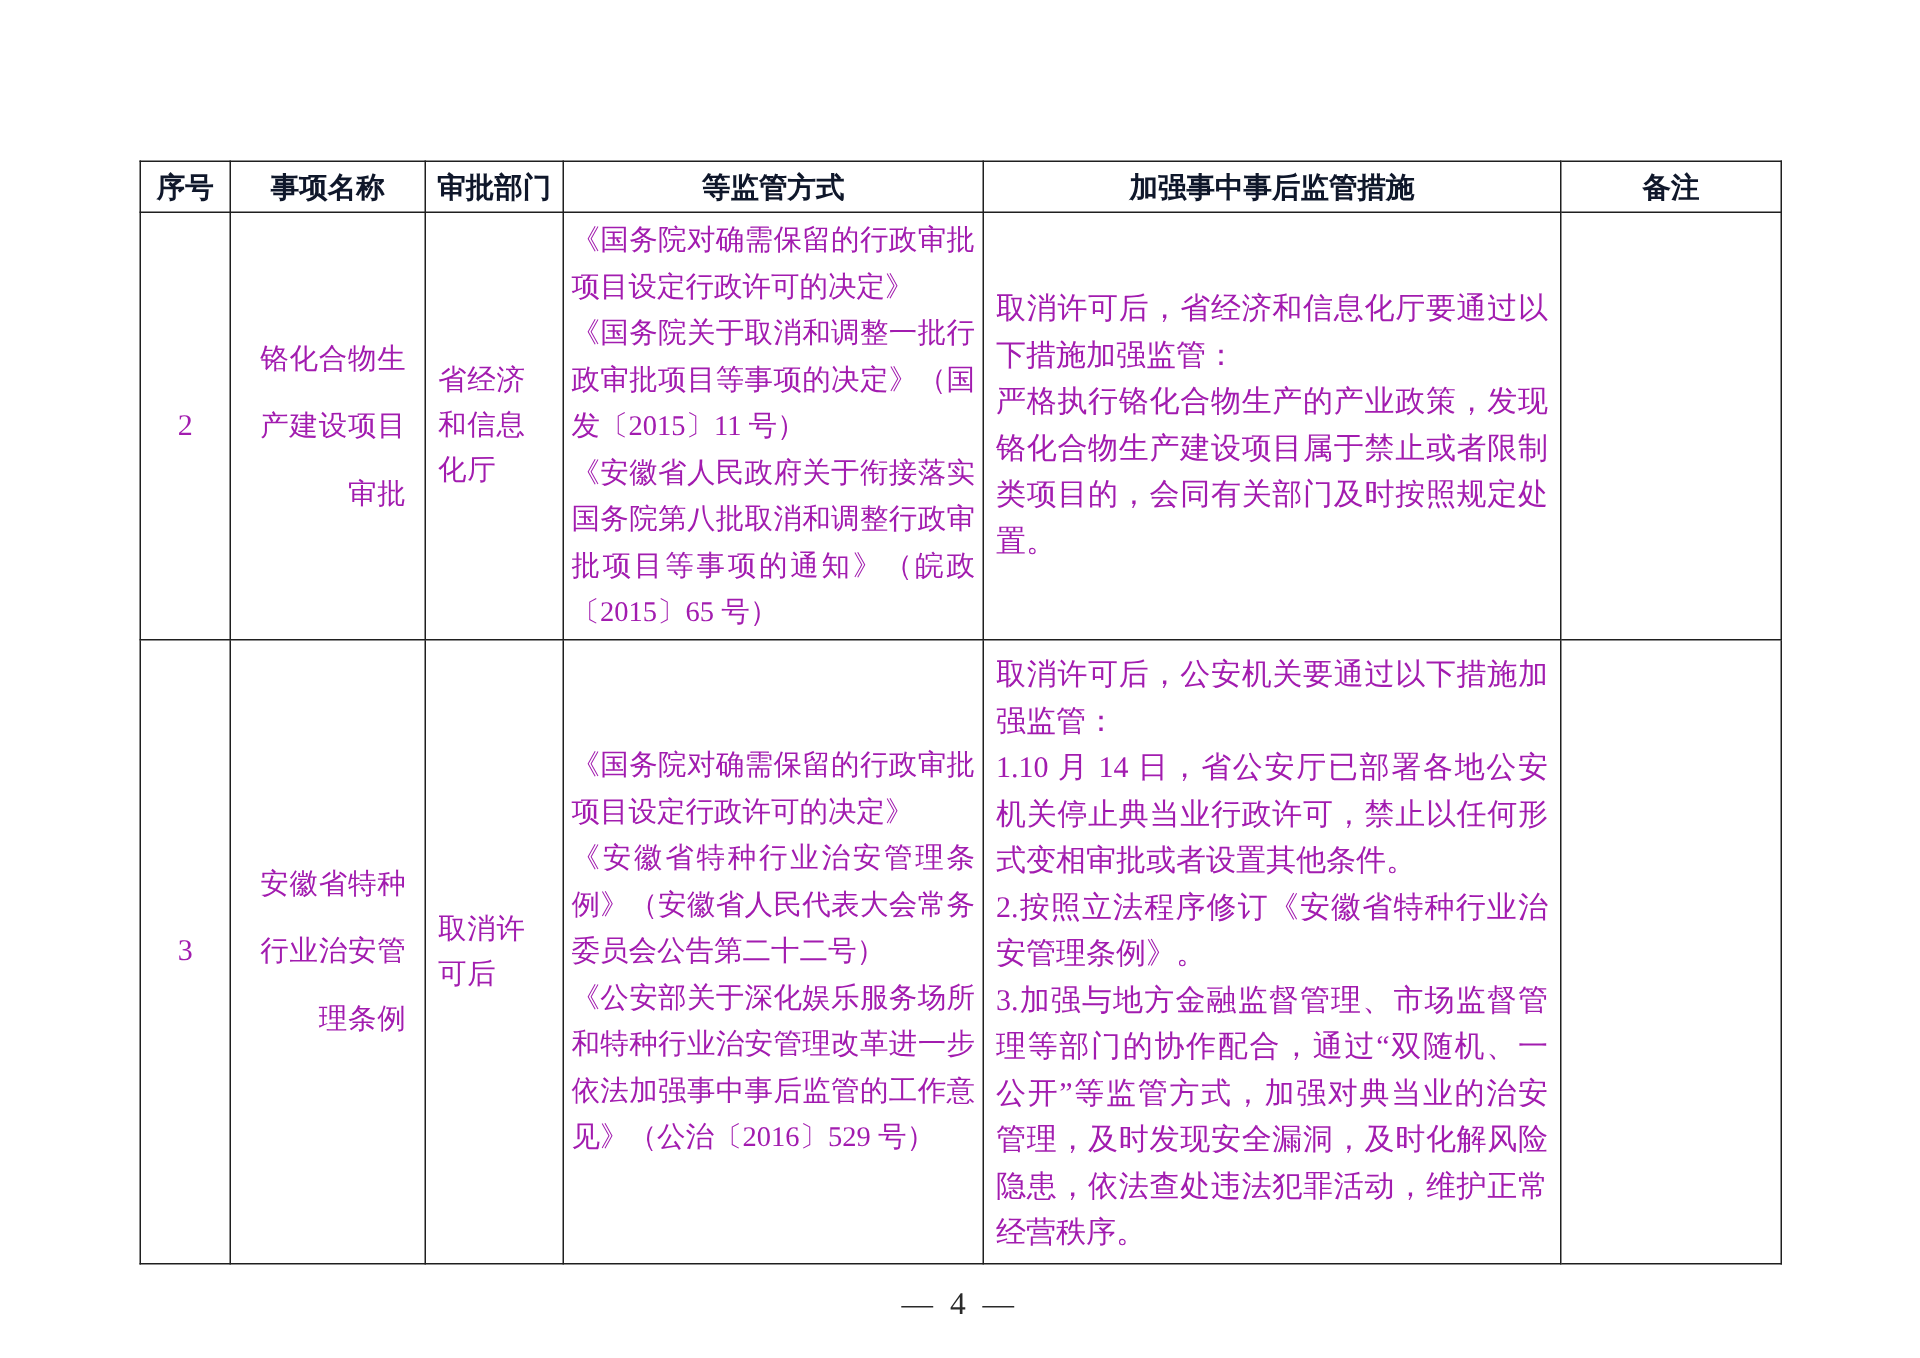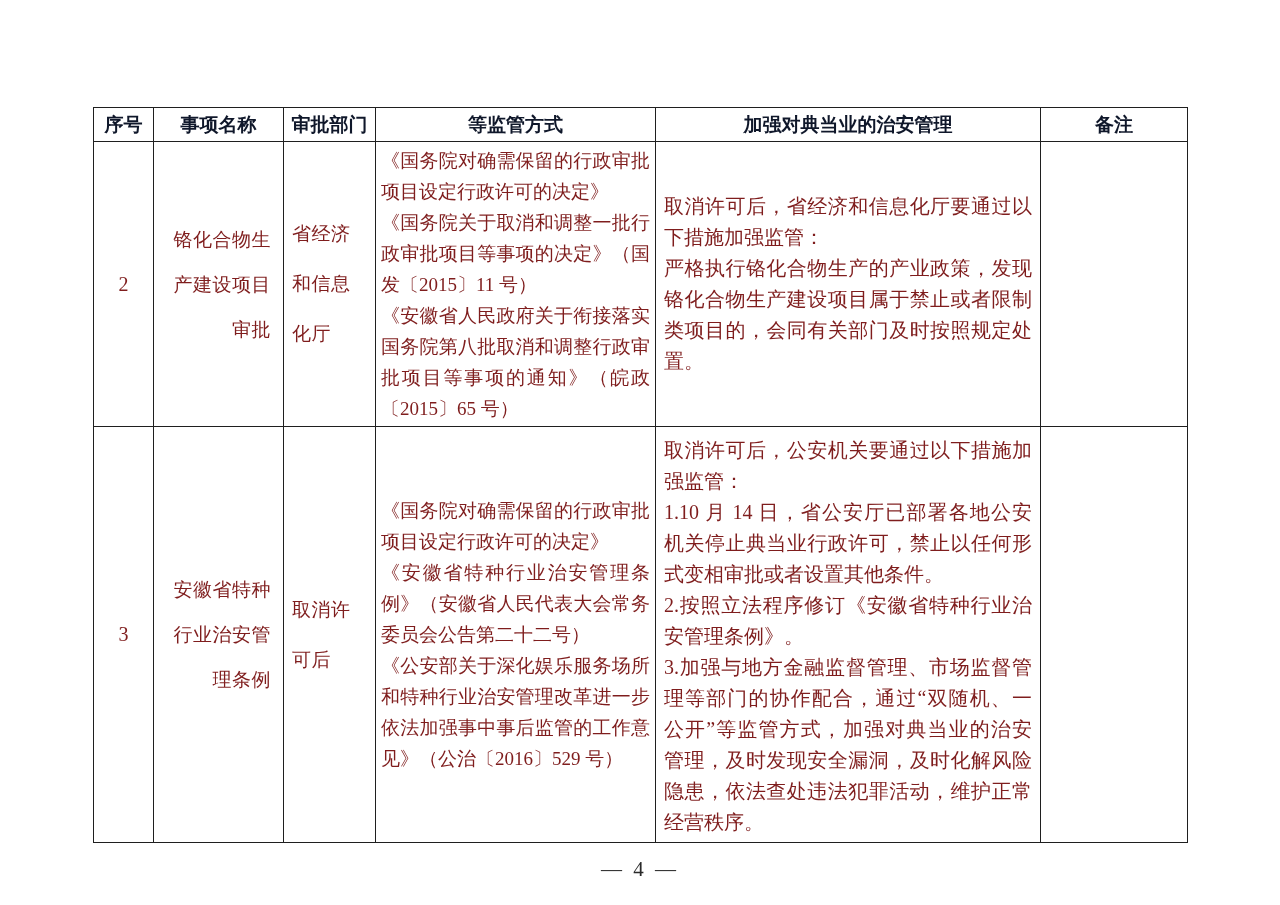--- a/index.html
+++ b/index.html
@@ -35,38 +35,38 @@
     font-weight: bold;
     font-size: 19px;
     text-align: center;
     padding: 1px 2px;
     color: #0f172a;
   }
   .reg-table td {
     font-size: 19px;
     line-height: 31px;
     vertical-align: middle;
-    color: #7f1d1d;
+    color: #a21caf;
   }
   tr.row-2 { height: 285px; }
   tr.row-3 { height: 374px; }
   td.c-seq {
     text-align: center;
     font-size: 20px;
     font-family: "Liberation Serif", serif;
   }
   td.c-name {
     padding: 0 12px;
     line-height: 45px;
     text-align: right;
     letter-spacing: 0.5px;
   }
   td.c-dept {
     padding: 0 8px;
-    line-height: 50px;
+    line-height: 30px;
     text-align: left;
     letter-spacing: 0.5px;
   }
   td.c-basis {
     padding: 2px 5px;
     text-align: justify;
   }
   td.c-measures {
     padding: 4px 8px;
     font-size: 20px;
@@ -101,21 +101,21 @@
       <col style="width:280px">
       <col style="width:385px">
       <col style="width:147px">
     </colgroup>
     <thead>
       <tr>
         <th>序号</th>
         <th>事项名称</th>
         <th>审批部门</th>
         <th>等监管方式</th>
-        <th>加强对典当业的治安管理</th>
+        <th>加强事中事后监管措施</th>
         <th>备注</th>
       </tr>
     </thead>
     <tbody>
       <tr class="row-2">
         <td class="c-seq">2</td>
         <td class="c-name">铬化合物生产建设项目审批</td>
         <td class="c-dept">省经济和信息化厅</td>
         <td class="c-basis">
           <p class="para">《国务院对确需保留的行政审批项目设定行政许可的决定》</p>

